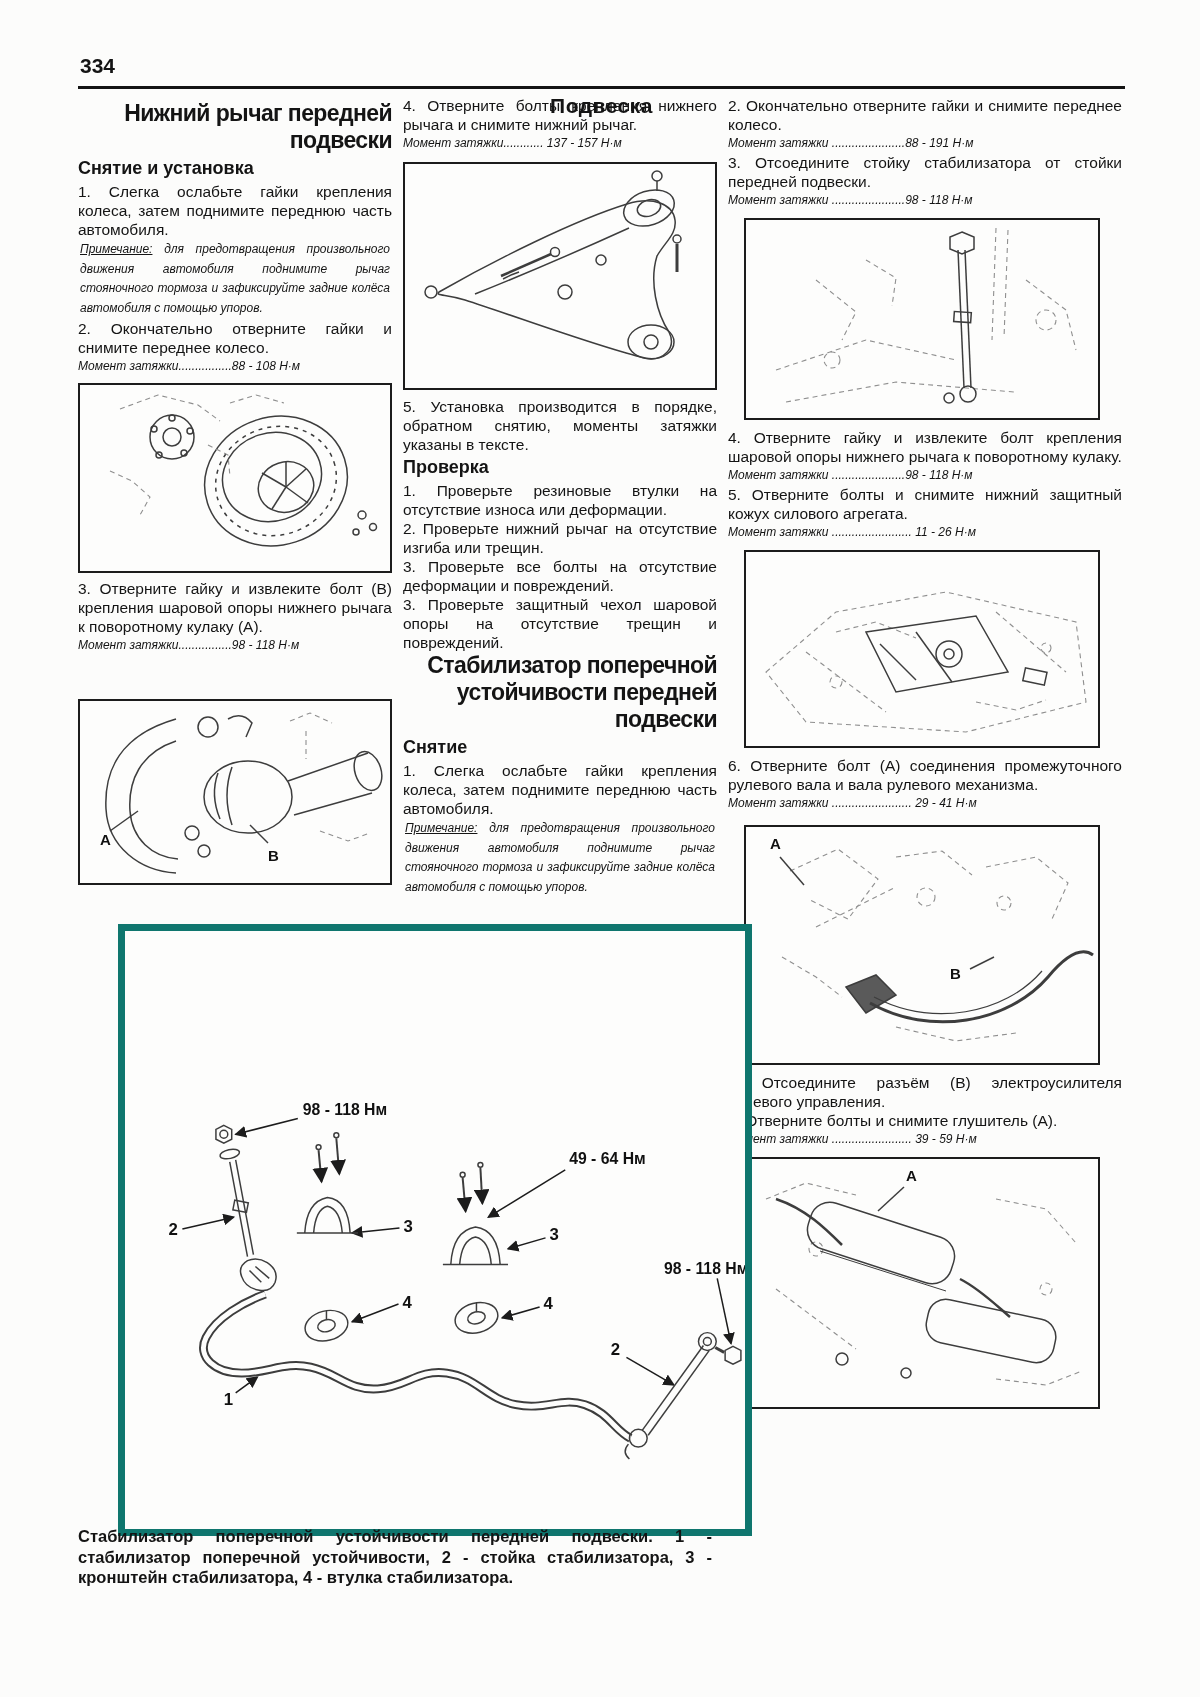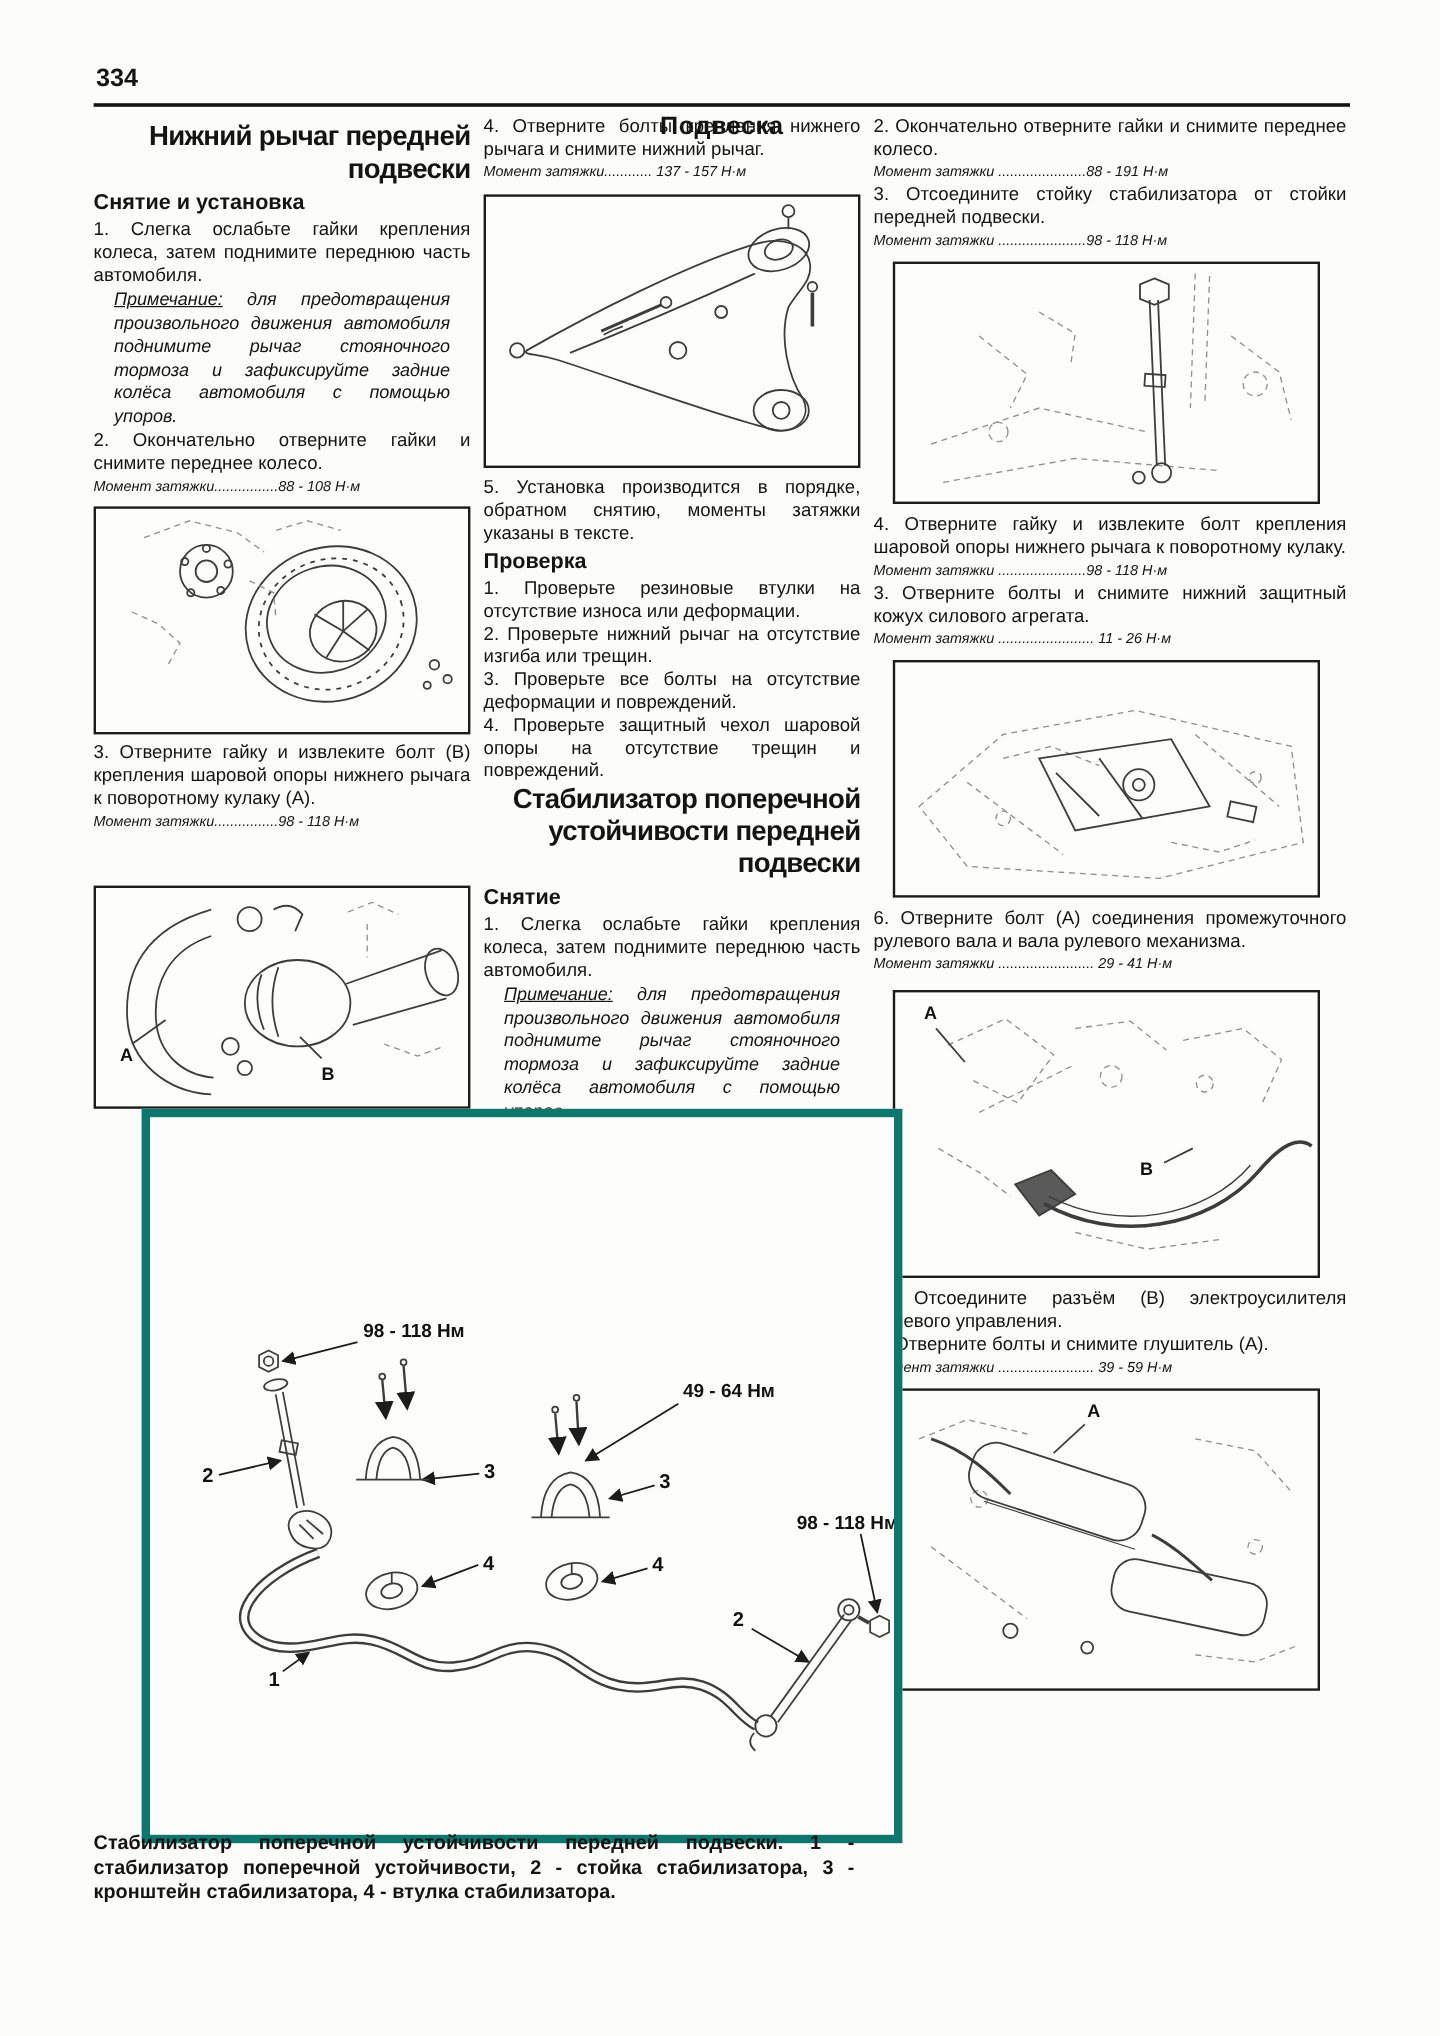--- a/index.html
+++ b/index.html
@@ -11,21 +11,21 @@
   .page-num{position:absolute;left:80px;top:54px;font-size:21px;font-weight:bold;}
   .page-title{position:absolute;left:78px;top:54px;width:1047px;text-align:center;font-size:21px;font-weight:bold;letter-spacing:.5px;margin-top:40px;}
   .header-rule{position:absolute;left:78px;top:86px;width:1047px;height:3px;background:#141414;}
   .col{position:absolute;top:96px;}
   .col-left{left:78px;width:314px;top:100px;}
   .col-mid{left:403px;width:314px;}
   .col-right{left:728px;width:394px;}
   h1.sec{margin:0 0 3px;font-size:23px;line-height:27px;font-weight:bold;letter-spacing:-0.6px;text-align:right;}
   h2.sub{margin:2px 0 3px;font-size:18px;line-height:22px;font-weight:bold;}
   p.step{margin:0;font-size:15.5px;line-height:19px;text-align:justify;}
-  p.note{margin:1px 17px;font-size:15px;line-height:19.5px;font-style:italic;text-align:justify;}
+  p.note{margin:1px 2px;font-size:12px;line-height:19.5px;font-style:italic;text-align:justify;}
   .note-label{text-decoration:underline;}
   p.torque{margin:0;font-size:12px;line-height:19px;font-style:italic;white-space:nowrap;overflow:hidden;}
   .figure{box-sizing:border-box;border:2px solid #1c1c1c;background:#fdfdfc;position:relative;margin:7px 0 6px;width:314px;}
   .figure svg{display:block;width:100%;height:100%;}
   .fig-wheel{height:190px;}
   .fig-knuckle{height:186px;margin-top:44px;}
   .fig-arm{height:228px;margin:9px 0 7px;}
   .col-right .figure{margin:8px 0 8px 16px;width:356px;}
   .fig-link{height:202px;}
   .fig-under{height:198px;}
@@ -150,21 +150,21 @@
           <path d="M70,130 C120,110 180,84 224,64"></path>
         </g>
       </svg>
     </figure>
 
     <p class="step">5. Установка производится в порядке, обратном снятию, моменты затяжки указаны в тексте.</p>
     <h2 class="sub">Проверка</h2>
     <p class="step">1. Проверьте резиновые втулки на отсутствие износа или деформации.</p>
     <p class="step">2. Проверьте нижний рычаг на отсутствие изгиба или трещин.</p>
     <p class="step">3. Проверьте все болты на отсутствие деформации и повреждений.</p>
-    <p class="step">4. Проверьте защитный чехол шаровой опоры на отсутствие трещин и повреждений.</p>
+    <p class="step">3. Проверьте защитный чехол шаровой опоры на отсутствие трещин и повреждений.</p>
 
     <h1 class="sec mid-heading">Стабилизатор поперечной устойчивости передней подвески</h1>
     <h2 class="sub">Снятие</h2>
     <p class="step">1. Слегка ослабьте гайки крепления колеса, затем поднимите переднюю часть автомобиля.</p>
     <p class="note"><span class="note-label">Примечание:</span> <span>для предотвращения произвольного движения автомобиля поднимите рычаг стояночного тормоза и зафиксируйте задние колёса автомобиля с помощью упоров.</span></p>
   </section>
 
   <section class="col col-right">
     <p class="step">2. Окончательно отверните гайки и снимите переднее колесо.</p>
     <p class="torque">Момент затяжки ......................88 - 191 Н·м</p>
@@ -190,21 +190,21 @@
           <polygon points="216,12 228,17 228,29 216,34 204,29 204,17"></polygon>
           <rect x="208" y="92" width="17" height="10" transform="rotate(4 216 97)"></rect>
           <circle cx="222" cy="174" r="8"></circle>
             <circle cx="203" cy="178" r="5"></circle>
         </g>
       </svg>
     </figure>
 
     <p class="step">4. Отверните гайку и извлеките болт крепления шаровой опоры нижнего рычага к поворотному кулаку.</p>
     <p class="torque">Момент затяжки ......................98 - 118 Н·м</p>
-    <p class="step">3. Отверните болты и снимите нижний защитный кожух силового агрегата.</p>
+    <p class="step">5. Отверните болты и снимите нижний защитный кожух силового агрегата.</p>
     <p class="torque">Момент затяжки ........................ 11 - 26 Н·м</p>
 
     <figure class="figure fig-under">
       <svg viewBox="0 0 352 194">
         <g class="noise">
           <path d="M20,120 L90,60 L200,40 L330,70 L340,150 L220,180 L60,170 Z"></path>
           <line x1="60" y1="100" x2="140" y2="160"></line>
             <line x1="250" y1="60" x2="320" y2="120"></line>
           <polyline points="90,80 130,70 170,86"></polyline>
             <polyline points="230,150 270,158 300,148"></polyline>

